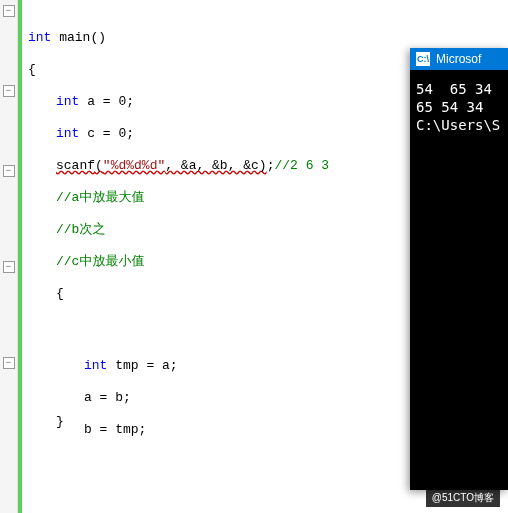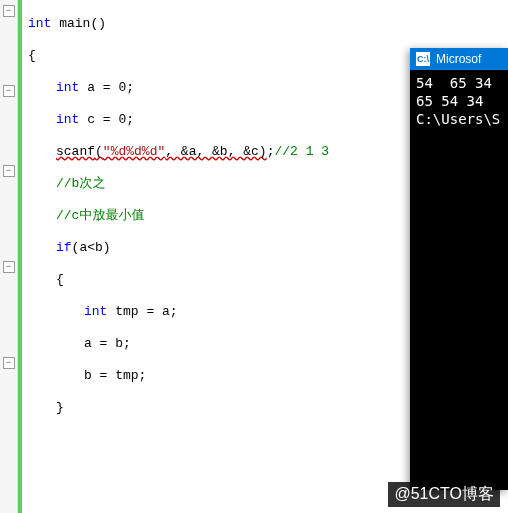--- a/index.html
+++ b/index.html
@@ -42,34 +42,34 @@
     .gutter-spacer {
       height: 16px;
     }
     .change-bar {
       width: 4px;
       background: #5bcf5b;
       flex-shrink: 0;
     }
     .code {
       flex: 1;
-      padding: 0 0 0 6px;
+      padding: 14px 0 0 6px;
       line-height: 16px;
       white-space: pre;
       color: #000;
     }
     .kw { color: #0000ff; }
     .str { color: #a31515; }
     .cmt { color: #008000; }
     .err-underline {
       text-decoration: underline wavy #cc0000;
       text-decoration-skip-ink: none;
     }
     .i1 { padding-left: 28px; display: inline-block; }
-    .i2 { padding-left: 56px; display: inline-block; }
+    .i2 { padding-left: 56px; display: inline-block; margin-top: 40px; }
     .line { display: block; height: 16px; }
 
     .console-window {
       position: absolute;
       top: 48px;
       right: 0;
       width: 98px;
       background: #000000;
       color: #ffffff;
       font-family: Consolas, monospace;
@@ -91,32 +91,32 @@
       height: 14px;
       background: #fff;
       color: #0078d7;
       display: flex;
       align-items: center;
       justify-content: center;
       font-size: 9px;
       font-weight: bold;
     }
     .console-body {
-      padding: 4px 6px;
+      padding: 10px 6px;
       min-height: 420px;
       white-space: pre;
       line-height: 1.3;
     }
     .watermark {
       position: absolute;
       right: 8px;
       bottom: 6px;
       background: rgba(0,0,0,0.8);
       color: #fff;
-      font-size: 16px;
+      font-size: 10px;
       padding: 2px 6px;
       font-family: sans-serif;
     }
   </style>
 </head>
 <body>
 
 <div class="editor">
   <div class="gutter">
     <div class="fold">−</div>
@@ -142,24 +142,24 @@
     <div class="gutter-spacer"></div>
     <div class="gutter-spacer"></div>
     <div class="fold">−</div>
   </div>
   <div class="change-bar"></div>
   <div class="code">
 <span class="line"><span class="kw">int</span><span> main()</span></span>
 <span class="line"><span>{</span></span>
 <span class="line"><span class="i1"><span class="kw">int</span><span> a = 0;</span></span></span>
 <span class="line"><span class="i1"><span class="kw">int</span><span> c = 0;</span></span></span>
-<span class="line"><span class="i1"><span class="err-underline"><span>scanf</span><span>(</span><span class="str">"%d%d%d"</span><span>, &amp;a, &amp;b, &amp;c)</span></span><span>;</span><span class="cmt">//2 1 3</span></span></span>
+<span class="line"><span class="i1"><span class="err-underline"><span>scanf</span><span>(</span><span class="str">"%d%d%d"</span><span>, &amp;a, &amp;b, &amp;c)</span></span><span>;</span><span class="cmt">//2 6 3</span></span></span>
+<span class="line"><span class="i1"><span class="cmt">//a中放最大值</span></span></span>
 <span class="line"><span class="i1"><span class="cmt">//b次之</span></span></span>
 <span class="line"><span class="i1"><span class="cmt">//c中放最小值</span></span></span>
-<span class="line"><span class="i1"><span class="kw">if</span><span>(a&lt;b)</span></span></span>
 <span class="line"><span class="i1"><span>{</span></span></span>
 <span class="line"><span class="i2"><span class="kw">int</span><span> tmp = a;</span></span></span>
 <span class="line"><span class="i2"><span>a = b;</span></span></span>
 <span class="line"><span class="i2"><span>b = tmp;</span></span></span>
 <span class="line"><span class="i1"><span>}</span></span></span>
 
 
 
 
 

